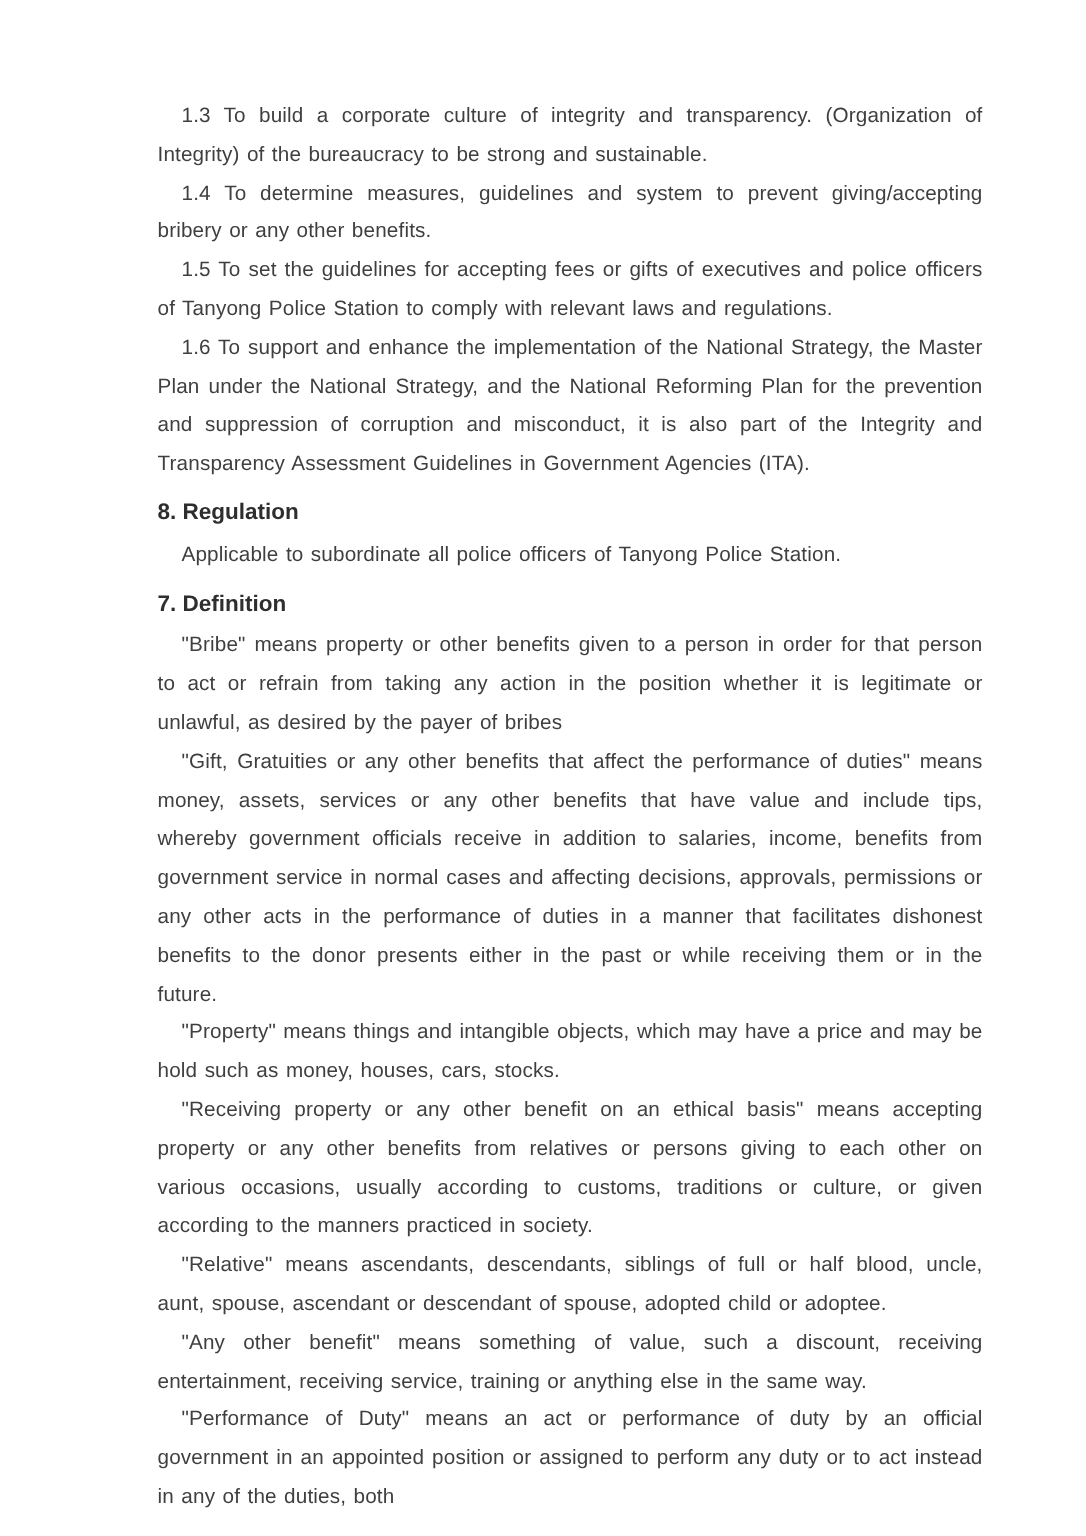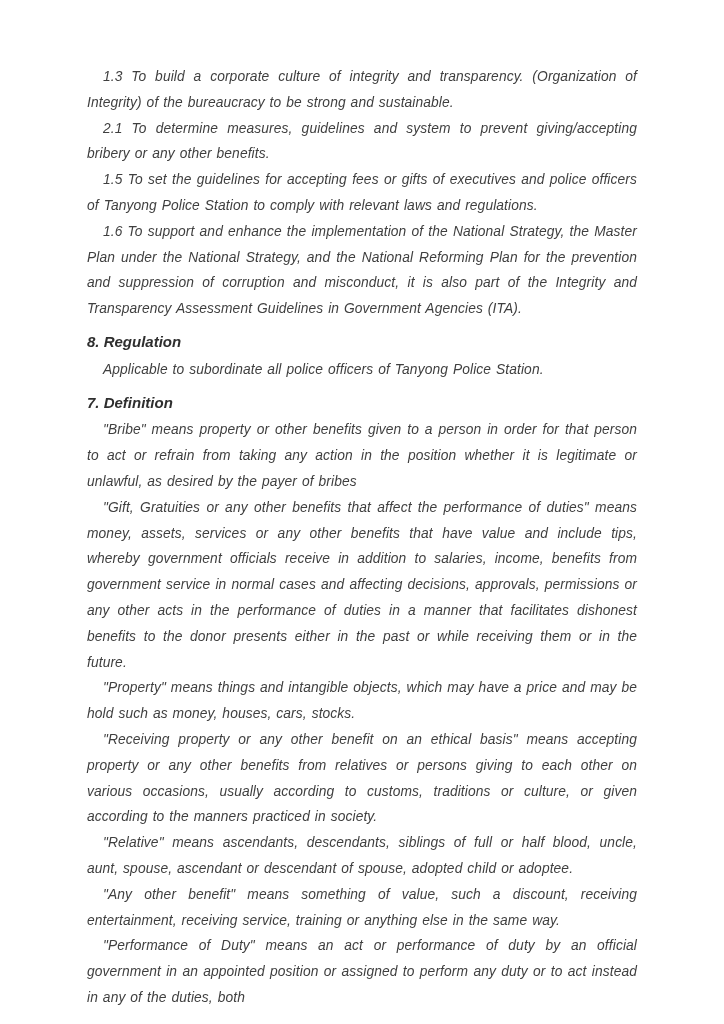--- a/index.html
+++ b/index.html
@@ -10,25 +10,24 @@
   .page {
     position: relative;
     width: 724px;
     height: 1024px;
     background: #ffffff;
     overflow: hidden;
     font-family: "Liberation Sans", "DejaVu Sans", sans-serif;
   }
   .doc-body {
     position: absolute;
-    left: 87px;
+    left: 105px;
     top: 64px;
     width: 550px;
     color: #3f3f3f;
-    font-style: italic;
   }
   .doc-body p {
     margin: 0;
     font-size: 13.8px;
     line-height: 25.8px;
     text-align: justify;
     text-indent: 16px;
     letter-spacing: 0.1px;
     word-spacing: 1px;
   }
@@ -40,21 +39,21 @@
     color: #2e2e2e;
     text-indent: 0;
   }
 </style>
 </head>
 <body>
 
 <div class="page">
   <div class="doc-body">
       <p>1.3 To build a corporate culture of integrity and transparency. (Organization of Integrity) of the bureaucracy to be strong and sustainable.</p>
-      <p>2.1 To determine measures, guidelines and system to prevent giving/accepting bribery or any other benefits.</p>
+      <p>1.4 To determine measures, guidelines and system to prevent giving/accepting bribery or any other benefits.</p>
       <p>1.5 To set the guidelines for accepting fees or gifts of executives and police officers of Tanyong Police Station to comply with relevant laws and regulations.</p>
       <p>1.6  To support and enhance the implementation of the National Strategy, the Master Plan under the National Strategy, and the National Reforming Plan for the prevention and suppression of corruption and misconduct, it is also part of the Integrity and Transparency Assessment Guidelines in Government Agencies (ITA).</p>
       <h2>8. Regulation</h2>
       <p>Applicable to subordinate all police officers of Tanyong Police Station.</p>
       <h2>7. Definition</h2>
       <p>"Bribe" means property or other benefits given to a person in order for that person to act or refrain from taking any action in the position whether it is legitimate or unlawful, as desired by the payer of bribes</p>
       <p>"Gift, Gratuities or any other benefits that affect the performance of duties" means money, assets, services or any other benefits that have value and include tips, whereby government officials receive in addition to salaries, income, benefits from government service in normal cases and affecting decisions, approvals, permissions or any other acts in the performance of duties in a manner that facilitates dishonest benefits to the donor presents either in the past or while receiving them or in the future.</p>
       <p>"Property" means things and intangible objects, which may have a price and may be hold such as money, houses, cars, stocks.</p>
       <p>"Receiving property or any other benefit on an ethical basis" means accepting property or any other benefits from relatives or persons giving to each other on various occasions, usually according to customs, traditions or culture, or given according to the manners practiced in society.</p>
       <p>"Relative" means ascendants, descendants, siblings of full or half blood, uncle, aunt, spouse, ascendant or descendant of spouse, adopted child or adoptee.</p>

